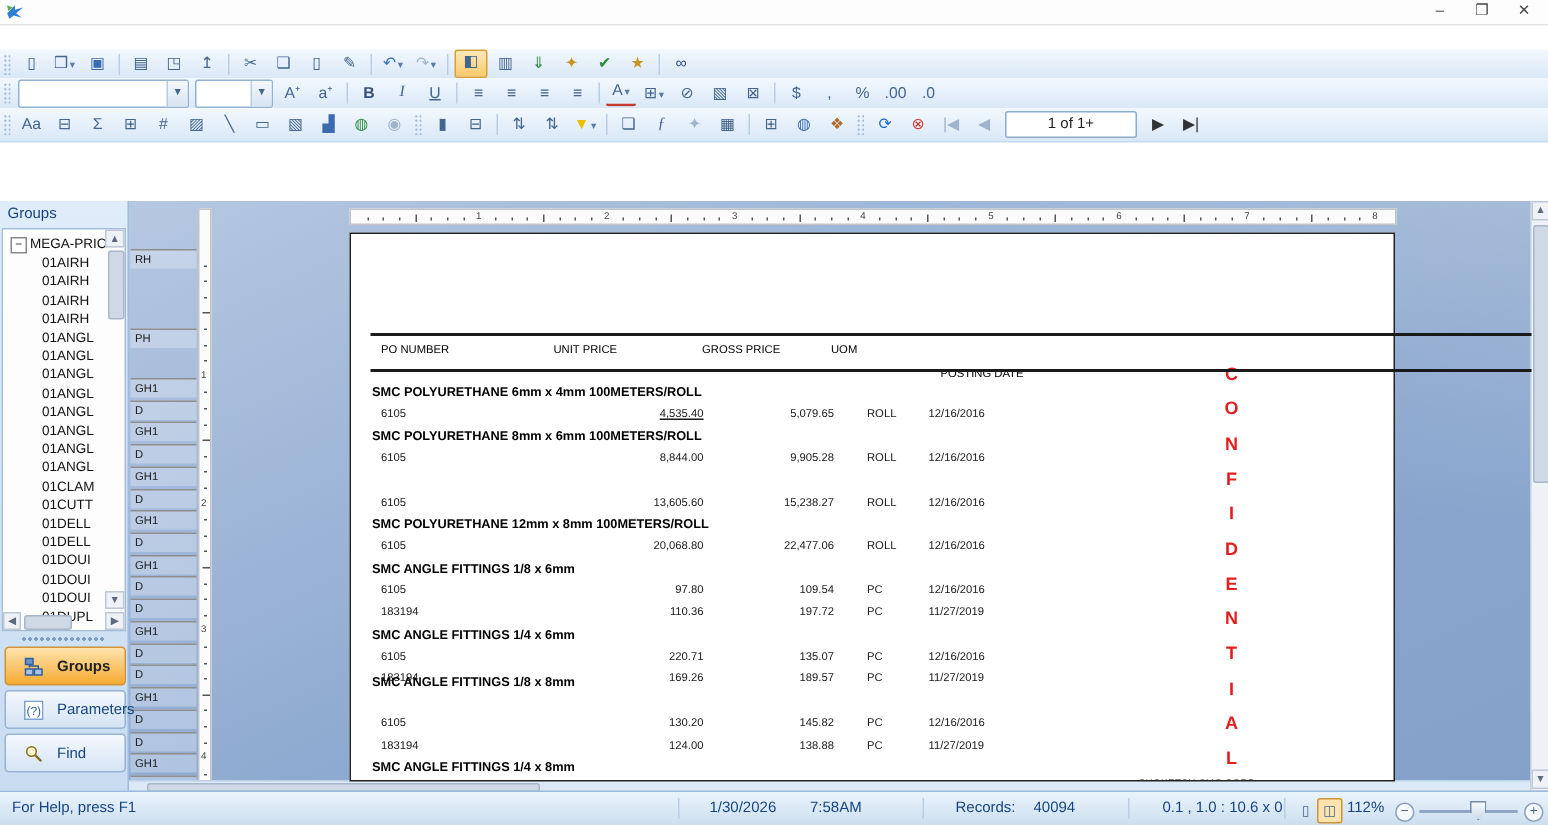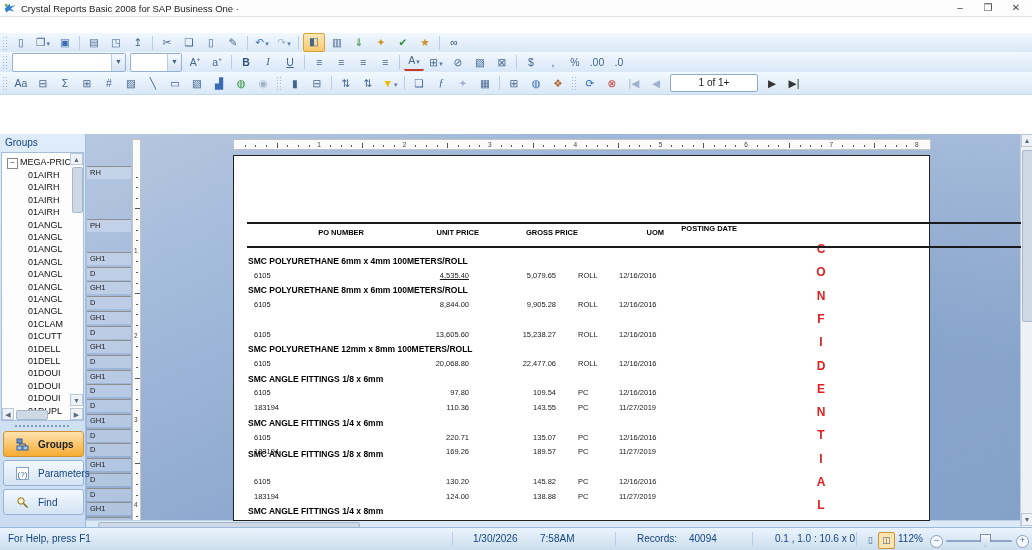--- a/index.html
+++ b/index.html
@@ -75,21 +75,21 @@
                 linear-gradient(155deg,#b6c8e1 0%,#9eb6d8 30%,#8aa6cd 60%,#84a1ca 100%)}
   .secbox{position:absolute;left:87px;width:44px;height:13px;border-top:1px solid #8e8e8e;
           background:rgba(235,242,250,0.35);font-size:7.5px;color:#1a1a1a;padding:1px 0 0 3px;box-sizing:border-box}
   #vruler{left:132px;top:139px;width:9px;height:388px;background:#fbfbfb;border:1px solid #c4c4c4;box-sizing:border-box}
   #hruler{left:233px;top:139px;width:698px;height:11px;background:#fbfbfb;border:1px solid #c4c4c4;box-sizing:border-box}
   .rtick{position:absolute;background:#555}
   .rnum{position:absolute;font-size:6.5px;color:#444}
   #page{left:233px;top:155px;width:697px;height:366px;background:#fff;border:1px solid #222;
         box-sizing:border-box;overflow:hidden;z-index:2}
   .rline{position:absolute;left:247px;width:774px;height:2px;background:#1a1a1a;z-index:3}
-  .colhead{position:absolute;font-size:7.5px;font-weight:bold;color:#000;text-align:right;width:110px}
+  .colhead{position:absolute;font-size:7.5px;font-weight:normal;color:#000;text-align:left;width:110px}
   .ghead{position:absolute;left:14px;font-size:8.5px;font-weight:bold;color:#000;white-space:nowrap}
   .cell{position:absolute;font-size:7.5px;color:#1a1a1a;white-space:nowrap}
   .cell.r{text-align:right}
   .wmletter{position:absolute;width:22px;text-align:center;font-size:12px;font-weight:bold;color:#e11f1f;
             font-family:"Liberation Sans",sans-serif}
   
   #pvscroll{left:1020px;top:134px;width:12px;height:393px;background:#eef2f7;border-left:1px solid #c2cedc}
   #phscroll{left:86px;top:520px;width:934px;height:7px;background:#dce9f7;border-top:1px solid #bed2e8}
   
   #statusbar{left:0;top:527px;width:1032px;height:23px;background:linear-gradient(#eaf4fd,#cadded);
@@ -108,21 +108,20 @@
 </head>
 <body>
 
 <div id="app">
 
   <div id="titlebar" class="abs">
     <svg class="appico" viewBox="0 0 16 16">
       <path d="M1 9 L8 2 L8 6 L15 4 L9 9 L14 13 L7 11 L3 14 Z" fill="#2f7fd6"></path>
       <path d="M1 2 l5 2 -4 3 z" fill="#5cb052"></path>
     </svg>
-    <span>Crystal Reports Basic 2008 for SAP Business One ·</span>
     <span style="flex:1"></span>
     <span class="wbtn">–</span>
     <span class="wbtn">❐</span>
     <span class="wbtn" id="win-close">✕</span>
   </div>
 
   <div id="tb1" class="abs toolbar">
       <div class="grip"></div>
       <div class="tbi">▯</div>
       <div class="tbi">❒<span class="dd">▾</span></div>
@@ -344,21 +343,21 @@
       <div class="rtick" style="left: 650.87px; top: 5px; width: 1px; height: 1.5px;"></div>
       <div class="rtick" style="left: 661.54px; top: 5px; width: 1px; height: 1.5px;"></div>
       <div class="rtick" style="left: 672.21px; top: 5px; width: 1px; height: 1.5px;"></div>
       <div class="rnum" style="left: 680.88px; top: 1px;">8</div>
     </div>
   <div id="page" class="abs">
       <div class="colhead" style="left: 20px; top: 72px;">PO NUMBER</div>
       <div class="colhead" style="left: 135px; top: 72px;">UNIT PRICE</div>
       <div class="colhead" style="left: 234px; top: 72px;">GROSS PRICE</div>
       <div class="colhead" style="left: 320px; top: 72px;">UOM</div>
-      <div class="colhead" style="left: 393px; top: 68px;">POSTING DATE</div>
+      <div class="colhead" style="left: 393px; top: 88px;">POSTING DATE</div>
       <div class="ghead" style="top: 100px;">SMC POLYURETHANE 6mm x 4mm  100METERS/ROLL</div>
       <div class="cell" style="left: 20px; top: 114.72px; width: 110px;">6105</div>
       <div class="cell r" style="left: 145px; top: 114.72px; width: 90px; text-decoration: underline;">4,535.40</div>
       <div class="cell r" style="left: 232px; top: 114.72px; width: 90px;">5,079.65</div>
       <div class="cell" style="left: 344px; top: 114.72px; width: 40px;">ROLL</div>
       <div class="cell" style="left: 385px; top: 114.72px; width: 70px;">12/16/2016</div>
       <div class="ghead" style="top: 129.44px;">SMC POLYURETHANE 8mm x 6mm  100METERS/ROLL</div>
       <div class="cell" style="left: 20px; top: 144.16px; width: 110px;">6105</div>
       <div class="cell r" style="left: 145px; top: 144.16px; width: 90px;">8,844.00</div>
       <div class="cell r" style="left: 232px; top: 144.16px; width: 90px;">9,905.28</div>
@@ -376,21 +375,21 @@
       <div class="cell" style="left: 344px; top: 203.04px; width: 40px;">ROLL</div>
       <div class="cell" style="left: 385px; top: 203.04px; width: 70px;">12/16/2016</div>
       <div class="ghead" style="top: 217.76px;">SMC ANGLE FITTINGS 1/8 x 6mm</div>
       <div class="cell" style="left: 20px; top: 232.48px; width: 110px;">6105</div>
       <div class="cell r" style="left: 145px; top: 232.48px; width: 90px;">97.80</div>
       <div class="cell r" style="left: 232px; top: 232.48px; width: 90px;">109.54</div>
       <div class="cell" style="left: 344px; top: 232.48px; width: 40px;">PC</div>
       <div class="cell" style="left: 385px; top: 232.48px; width: 70px;">12/16/2016</div>
       <div class="cell" style="left: 20px; top: 247.2px; width: 110px;">183194</div>
       <div class="cell r" style="left: 145px; top: 247.2px; width: 90px;">110.36</div>
-      <div class="cell r" style="left: 232px; top: 247.2px; width: 90px;">143.55</div>
+      <div class="cell r" style="left: 232px; top: 247.2px; width: 90px;">197.72</div>
       <div class="cell" style="left: 344px; top: 247.2px; width: 40px;">PC</div>
       <div class="cell" style="left: 385px; top: 247.2px; width: 70px;">11/27/2019</div>
       <div class="ghead" style="top: 261.92px;">SMC ANGLE FITTINGS 1/4 x 6mm</div>
       <div class="cell" style="left: 20px; top: 276.64px; width: 110px;">6105</div>
       <div class="cell r" style="left: 145px; top: 276.64px; width: 90px;">220.71</div>
       <div class="cell r" style="left: 232px; top: 276.64px; width: 90px;">135.07</div>
       <div class="cell" style="left: 344px; top: 276.64px; width: 40px;">PC</div>
       <div class="cell" style="left: 385px; top: 276.64px; width: 70px;">12/16/2016</div>
       <div class="cell" style="left: 20px; top: 291.36px; width: 110px;">183194</div>
       <div class="cell r" style="left: 145px; top: 291.36px; width: 90px;">169.26</div>

